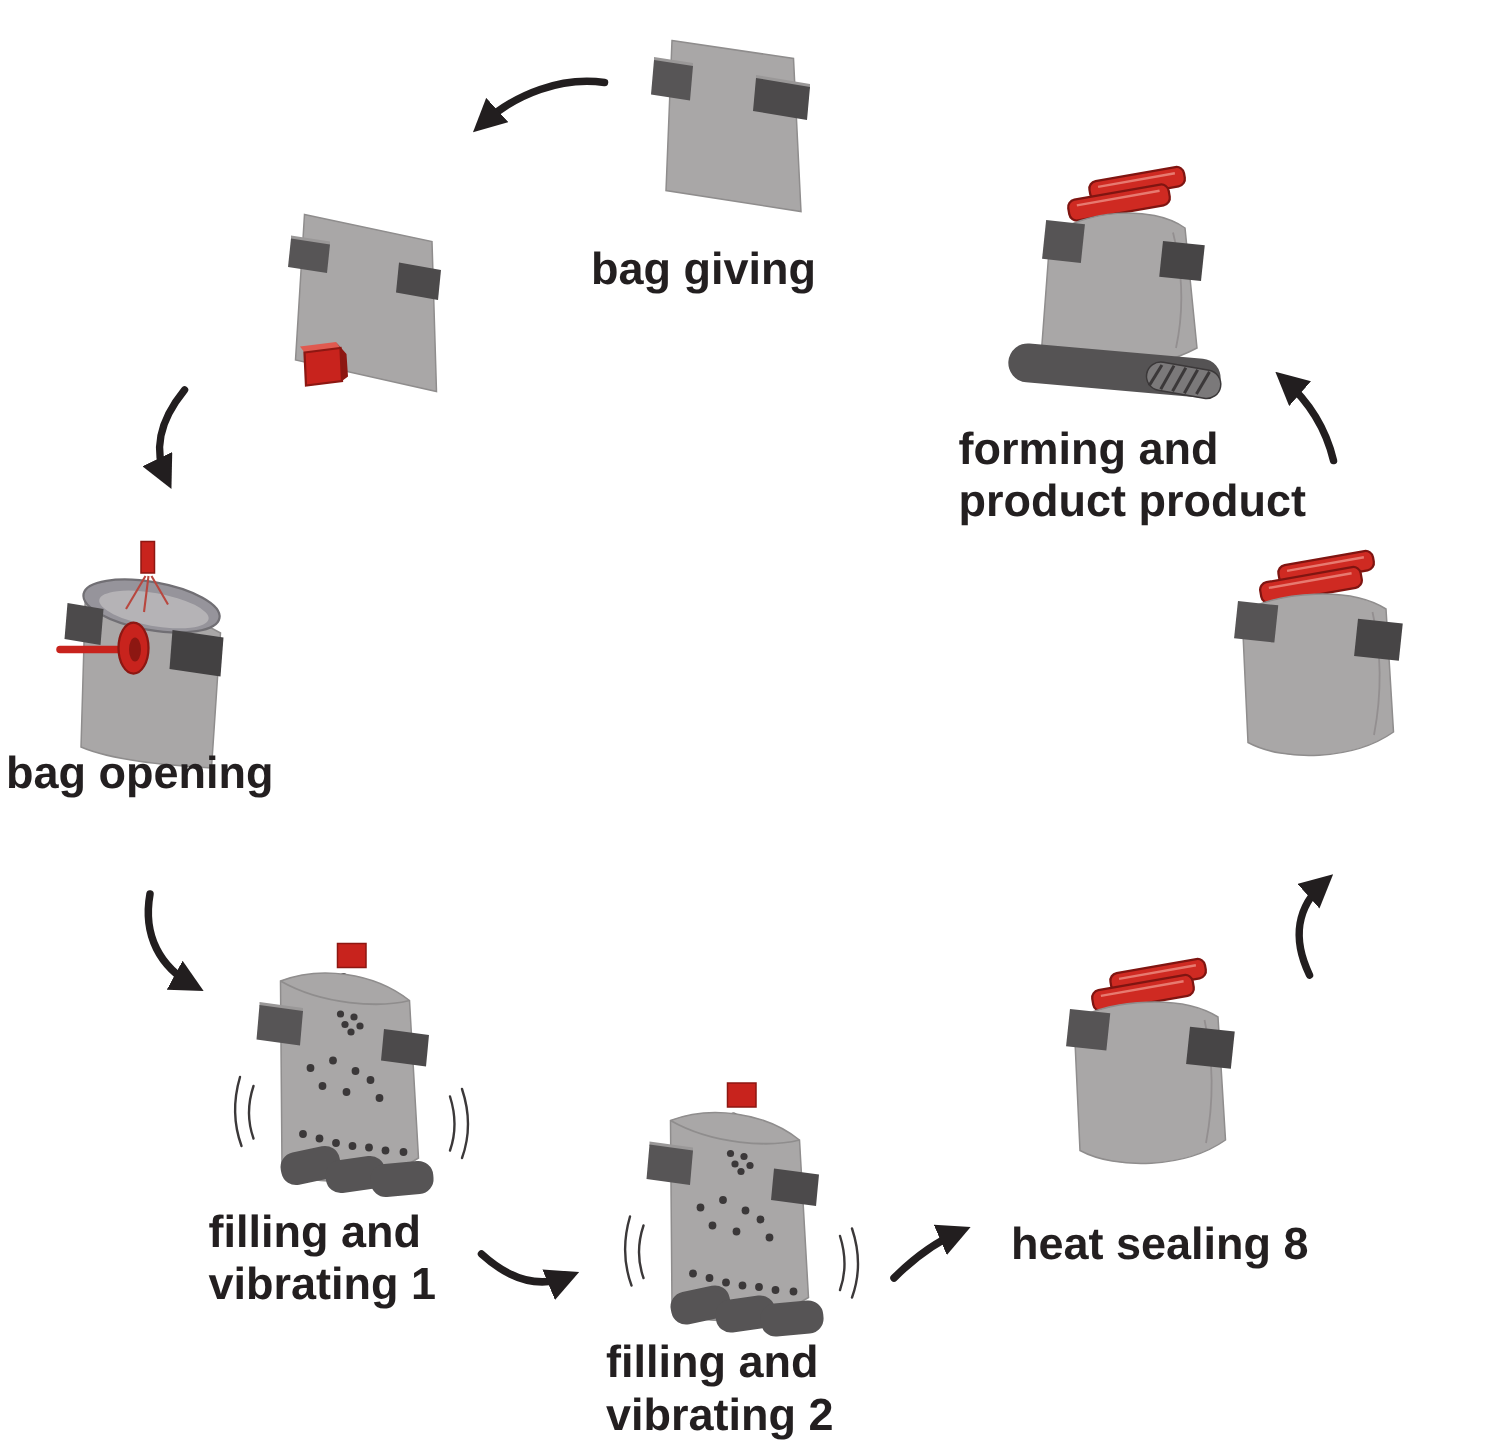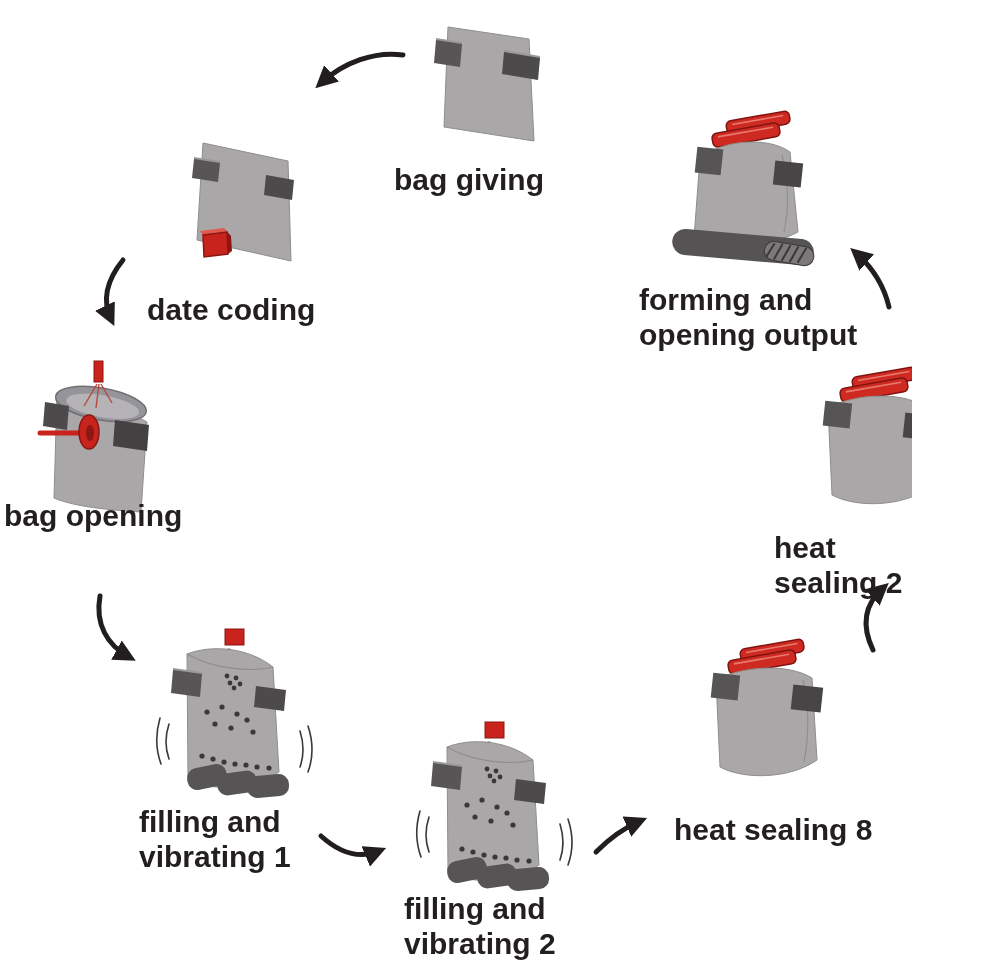--- a/index.html
+++ b/index.html
@@ -3,20 +3,21 @@
 <meta charset="utf-8">
 <style>
   html, body { margin: 0; padding: 0; background: #ffffff; }
   .canvas {
     position: relative;
     width: 912px;
     height: 965px;
     background: #ffffff;
     overflow: hidden;
     font-family: "Liberation Sans", sans-serif;
+    padding-left: 48px;
   }
   .diagram-svg {
     position: absolute;
     left: 0; top: 0;
   }
   .stage-label {
     position: absolute;
     font-family: "Liberation Sans", sans-serif;
     font-weight: 700;
     font-size: 30px;
@@ -188,30 +189,28 @@
       <path d="M100,596 C95,624 107,645 129,657" marker-end="url(#ah)"></path>
       <path d="M321,836 C343,856 362,858 379,851" marker-end="url(#ah)"></path>
       <path d="M596,852 C612,836 626,827 640,821" marker-end="url(#ah)"></path>
       <path d="M873,650 C861,625 865,604 883,588" marker-end="url(#ah)"></path>
       <path d="M889,307 C884,286 873,268 856,253" marker-end="url(#ah)"></path>
     </g>
   </svg>
 
   <div class="stage-label" style="left:394px; top:162px;">bag giving</div>
 
-  <div class="stage-label" style="left:147px; top:292px;">date coding</div>
 
   <div class="stage-label" style="left:4px; top:498px;">bag opening</div>
 
   <div class="stage-label" style="left:139px; top:804px;">filling and
 vibrating 1</div>
 
   <div class="stage-label" style="left:404px; top:891px;">filling and
 vibrating 2</div>
 
   <div class="stage-label" style="left:674px; top:812px;">heat sealing 8</div>
 
-  <div class="stage-label" style="left:774px; top:530px;">heat sealing 2</div>
 
   <div class="stage-label" style="left:639px; top:282px;">forming and
-opening output</div>
+product product</div>
 
 </div>
 
 </body></html>

